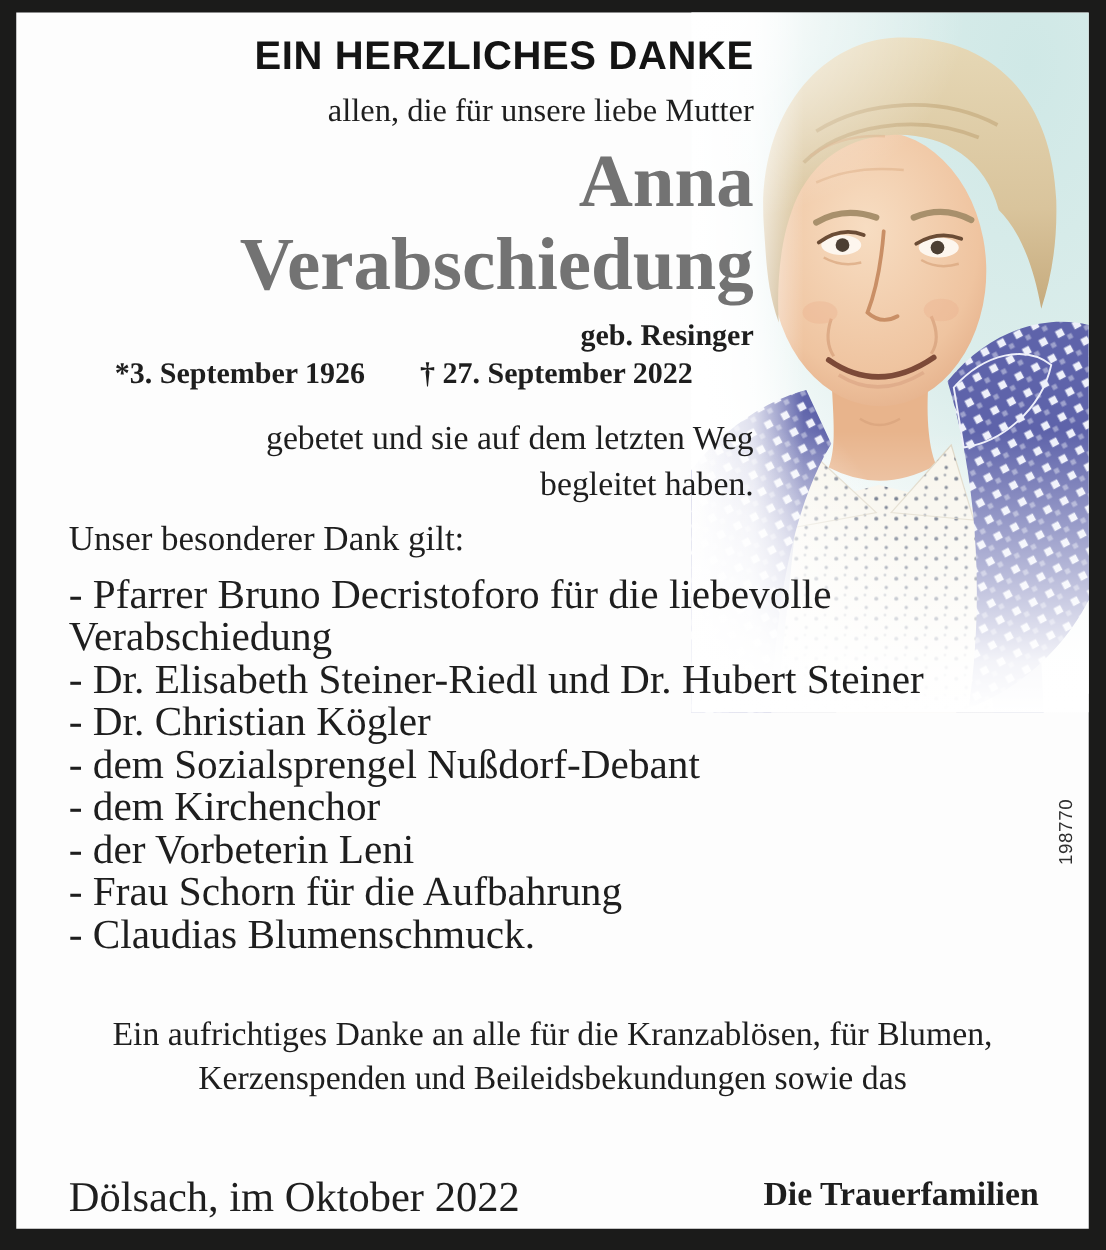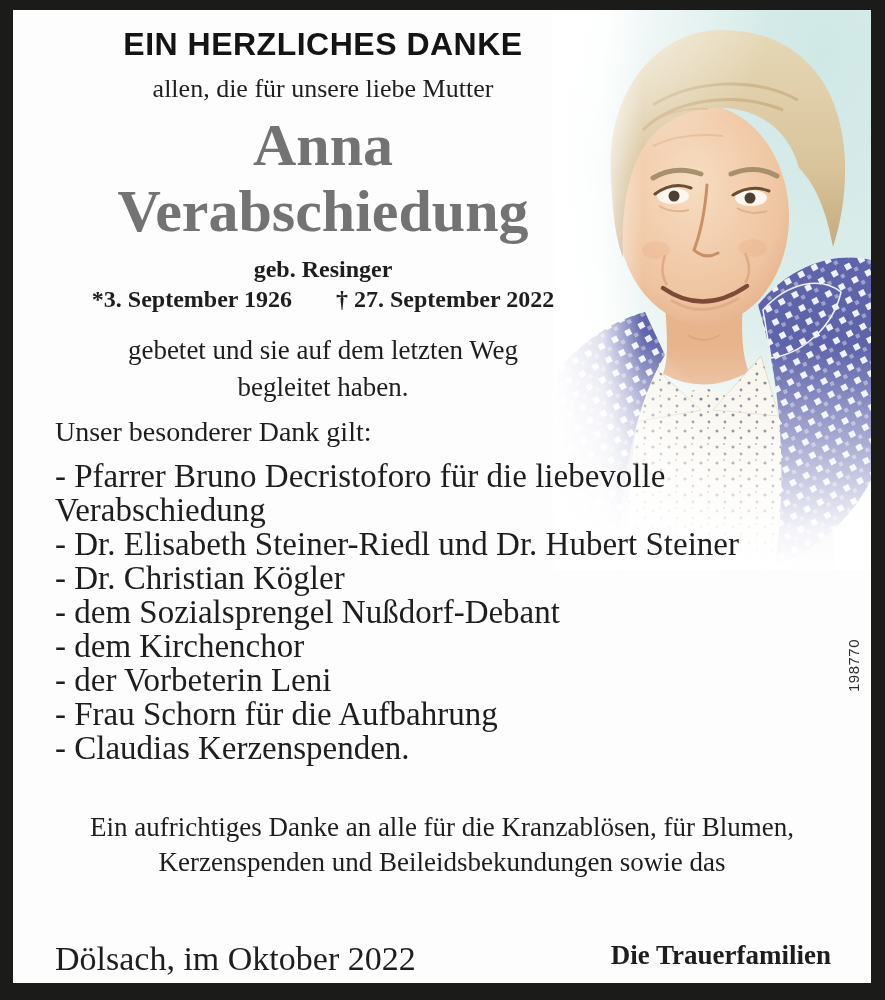--- a/index.html
+++ b/index.html
@@ -8,21 +8,21 @@
     background:#1b1b1a;
     font-family:"Liberation Serif", serif;
     color:#1e1e1e;
   }
   .page {
     position:absolute; left:13px; top:10px; width:858px; height:973px;
     background:#fdfdfd;
   }
   .abs { position:absolute; }
   
-  .top-col { left:30px; width:560px; text-align:center; z-index:2; }
+  .top-col { left:30px; width:560px; text-align:right; z-index:2; }
   .header-line {
     top:16px;
     font-family:"Liberation Sans", sans-serif;
     font-weight:bold; font-size:32px; letter-spacing:0.5px; color:#141414;
   }
   .intro-line { top:64px; font-size:26px; }
   .name-block { top:102px; font-weight:bold; font-size:60px; line-height:66px; color:#737373; }
   .maiden-line { top:246px; font-weight:bold; font-size:24px; }
   .dates-line { top:276px; font-weight:bold; font-size:24px;
                 display:flex; justify-content:center; gap:44px; }
@@ -167,21 +167,21 @@
 
   <div class="abs thanks-heading">Unser besonderer Dank gilt:</div>
   <div class="abs thanks-list">
       <div>- Pfarrer Bruno Decristoforo für die liebevolle Verabschiedung</div>
       <div>- Dr. Elisabeth Steiner-Riedl und Dr. Hubert Steiner</div>
       <div>- Dr. Christian Kögler</div>
       <div>- dem Sozialsprengel Nußdorf-Debant</div>
       <div>- dem Kirchenchor</div>
       <div>- der Vorbeterin Leni</div>
       <div>- Frau Schorn für die Aufbahrung</div>
-      <div>- Claudias Kerzenspenden.</div>
+      <div>- Claudias Blumenschmuck.</div>
     </div>
 
   <div class="abs closing-paragraph">
       <div>Ein aufrichtiges Danke an alle für die Kranzablösen, für Blumen,</div>
       <div>Kerzenspenden und Beileidsbekundungen sowie das</div>
     </div>
 
   <div class="abs footer-left">Dölsach, im Oktober 2022</div>
   <div class="abs footer-right">Die Trauerfamilien</div>
 

